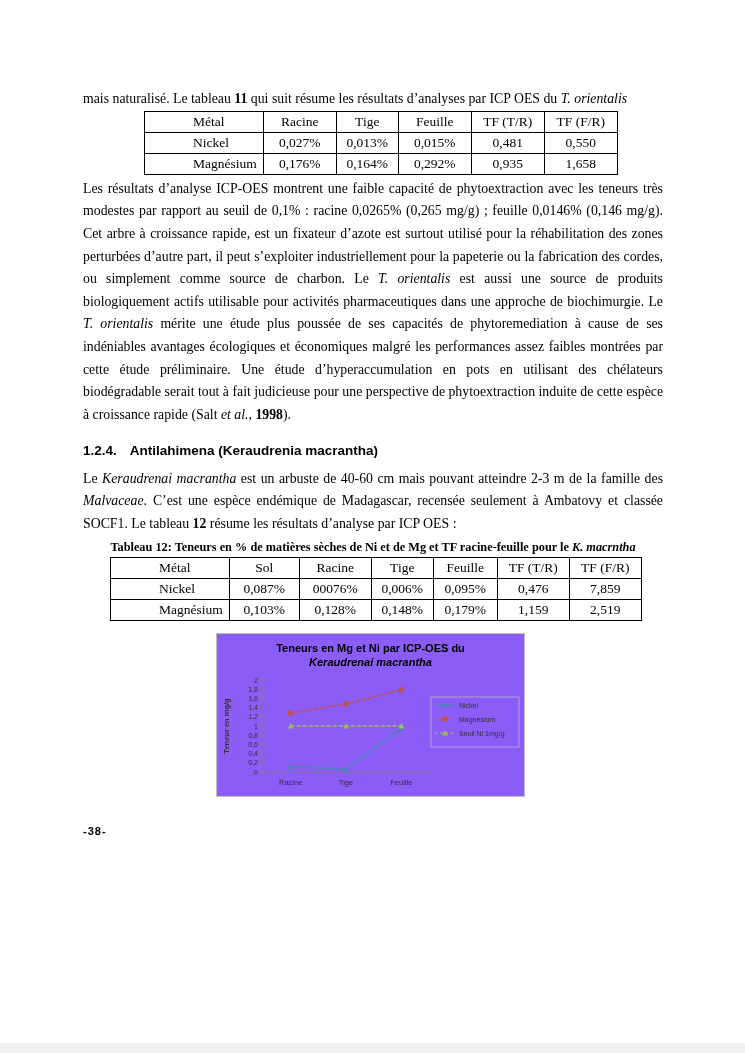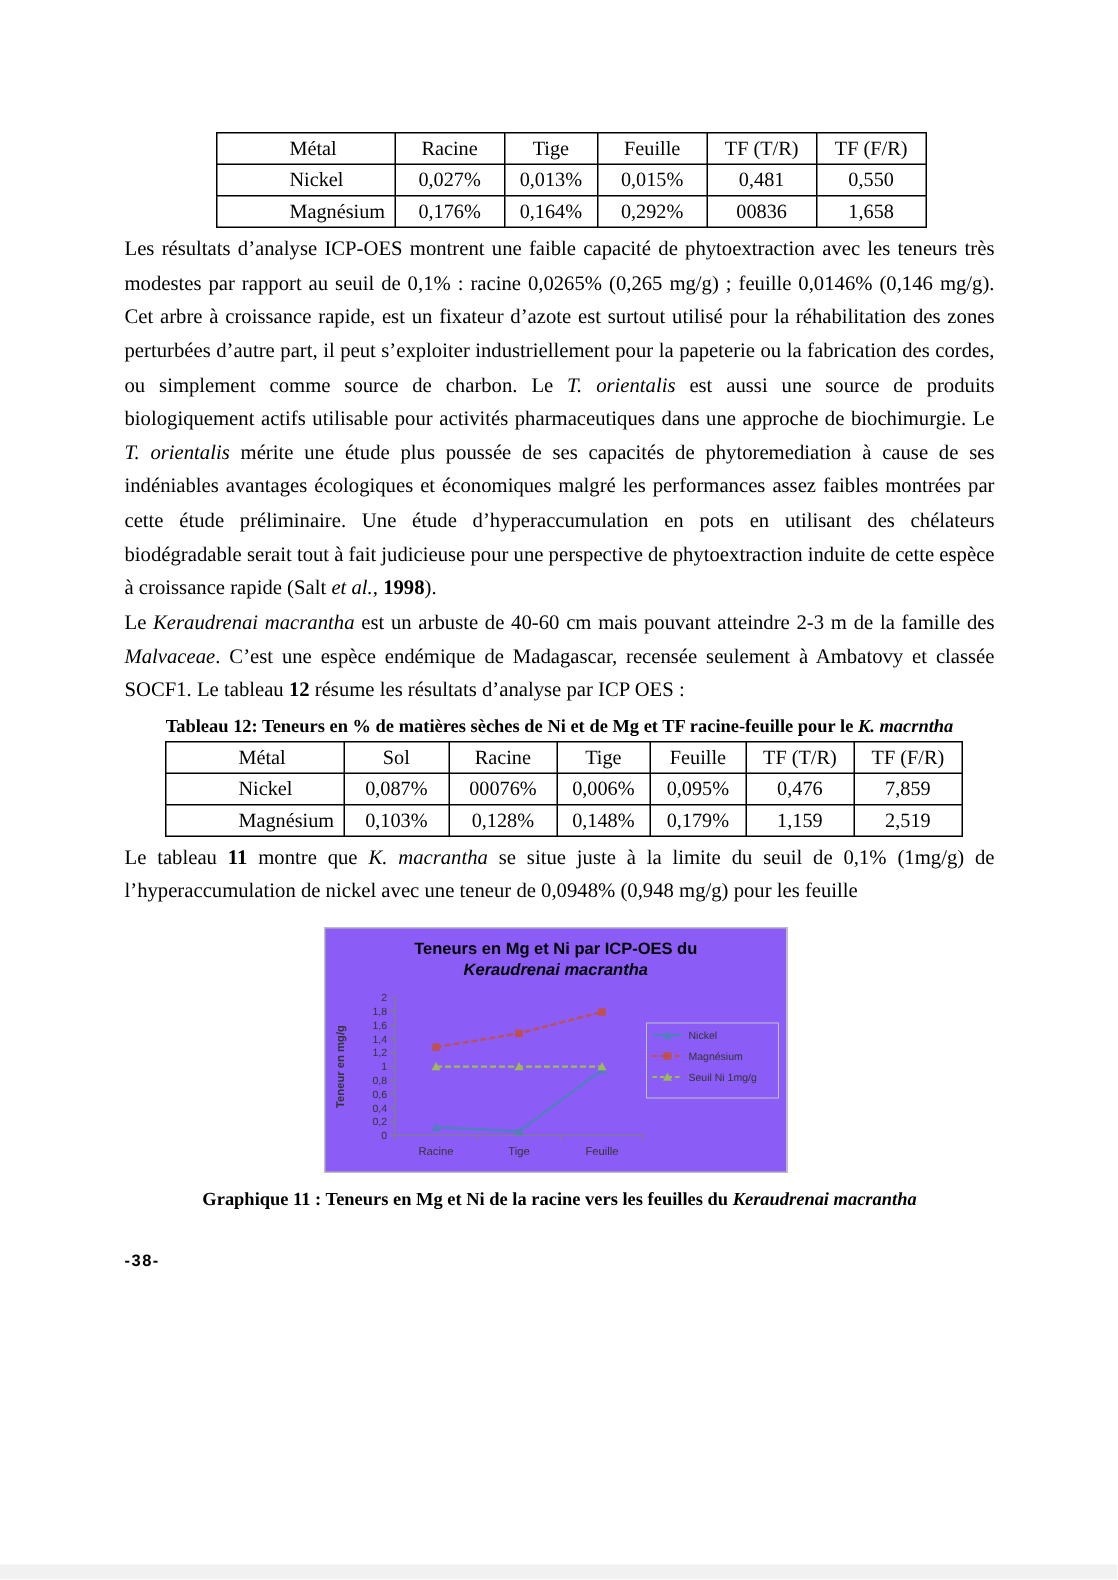--- a/index.html
+++ b/index.html
@@ -24,20 +24,21 @@
   .figure-caption { font-size:12.3px; font-weight:bold; text-align:center; margin-top:10px; }
   .page-number { font-family:"Liberation Sans", sans-serif; font-size:11px; font-weight:bold; margin-top:28px; letter-spacing:1px; }
   .hscrollbar { position:absolute; left:0; bottom:0; width:745px; height:10px; background:#f1f1f1; }
   .hscroll-thumb { position:absolute; left:342px; top:1px; width:60px; height:8px; border-radius:3px; }
 </style>
 </head>
 <body>
 
 <div class="page">
 
+  <p class="body-text"><span class="">mais naturalisé. Le tableau </span><span class="bd">11</span><span class=""> qui suit résume les résultats d’analyses par ICP OES du </span><span class="it">T. orientalis</span></p>
 
 
   <table class="data-table t11">
     <colgroup>
         <col style="width:85px">
         <col style="width:73px">
         <col style="width:62px">
         <col style="width:73px">
         <col style="width:73px">
         <col style="width:73px">
@@ -59,28 +60,31 @@
         <td>0,013%</td>
         <td>0,015%</td>
         <td>0,481</td>
         <td>0,550</td>
       </tr>
       <tr>
         <td>Magnésium</td>
         <td>0,176%</td>
         <td>0,164%</td>
         <td>0,292%</td>
-        <td>00836</td>
+        <td>0,935</td>
         <td>1,658</td>
       </tr>
     </tbody>
   </table>
 
   <p class="body-text after-table"><span class="">Les résultats d’analyse ICP-OES montrent une faible capacité de phytoextraction avec les teneurs très modestes par rapport au seuil de 0,1% : racine 0,0265% (0,265 mg/g) ; feuille 0,0146% (0,146 mg/g). Cet arbre à croissance rapide, est un fixateur d’azote est surtout utilisé pour la réhabilitation des zones perturbées d’autre part, il peut s’exploiter industriellement pour la papeterie ou la fabrication des cordes, ou simplement comme source de charbon. Le </span><span class="it">T. orientalis</span><span class=""> est aussi une source de produits biologiquement actifs utilisable pour activités pharmaceutiques dans une approche de biochimurgie. Le </span><span class="it">T. orientalis</span><span class=""> mérite une étude plus poussée de ses capacités de phytoremediation à cause de ses indéniables avantages écologiques et économiques malgré les performances assez faibles montrées par cette étude préliminaire. Une étude d’hyperaccumulation en pots en utilisant des chélateurs biodégradable serait tout à fait judicieuse pour une perspective de phytoextraction induite de cette espèce à croissance rapide (Salt </span><span class="it">et al.,</span><span class=""> </span><span class="bd">1998</span><span class="">).</span></p>
 
+  <h2 class="section-heading">
+    <span class="hnum">1.2.4.</span><span>Antilahimena (Keraudrenia macrantha)</span>
+  </h2>
 
   <p class="body-text"><span class="">Le </span><span class="it">Keraudrenai macrantha</span><span class=""> est un arbuste de 40-60 cm mais pouvant atteindre 2-3 m de la famille des </span><span class="it">Malvaceae</span><span class="">. C’est une espèce endémique de Madagascar, recensée  seulement à Ambatovy et classée SOCF1. Le tableau </span><span class="bd">12</span><span class=""> résume les résultats d’analyse par ICP OES :</span></p>
 
   <p class="table-caption"><span class="bd">Tableau 12: Teneurs en % de matières sèches de Ni et de Mg et TF racine-feuille pour le </span><span class="bd it">K. macrntha</span></p>
 
   <table class="data-table t12">
     <colgroup>
         <col style="width:82px">
         <col style="width:70px">
         <col style="width:72px">
@@ -115,21 +119,20 @@
         <td>0,103%</td>
         <td>0,128%</td>
         <td>0,148%</td>
         <td>0,179%</td>
         <td>1,159</td>
         <td>2,519</td>
       </tr>
     </tbody>
   </table>
 
-  <p class="body-text after-table"><span class="">Le tableau </span><span class="bd">11</span><span class=""> montre que </span><span class="it">K. macrantha</span><span class=""> se situe juste à la limite du seuil de 0,1% (1mg/g) de l’hyperaccumulation de nickel  avec une teneur de 0,0948% (0,948 mg/g) pour les feuille</span></p>
 
   <figure class="figure">
     <div class="chart-title"><span class="">Teneurs en Mg et Ni par ICP-OES du </span><span class="it">Keraudrenai macrantha</span></div>
     <svg id="chart-svg" width="300" height="122" viewBox="0 0 300 122">
         <line x1="39" y1="100" x2="42" y2="100" stroke="#808080" stroke-width="0.8"></line>
         <text x="37" y="102.5" text-anchor="end" font-size="7" fill="#333">0</text>
         <line x1="39" y1="90.8" x2="42" y2="90.8" stroke="#808080" stroke-width="0.8"></line>
         <text x="37" y="93.3" text-anchor="end" font-size="7" fill="#333">0,2</text>
         <line x1="39" y1="81.6" x2="42" y2="81.6" stroke="#808080" stroke-width="0.8"></line>
         <text x="37" y="84.1" text-anchor="end" font-size="7" fill="#333">0,4</text>
@@ -177,21 +180,20 @@
         <text x="238" y="35.5" font-size="7" fill="#333">Nickel</text>
         <line x1="214" y1="47" x2="234" y2="47" stroke="#C0504D" stroke-width="1.2" stroke-dasharray="3,2"></line>
         <rect x="221.5" y="44.5" width="5" height="5" fill="#C0504D"></rect>
         <text x="238" y="49.5" font-size="7" fill="#333">Magnésium</text>
         <line x1="214" y1="61" x2="234" y2="61" stroke="#9BBB59" stroke-width="1.2" stroke-dasharray="3,2"></line>
         <polygon points="224,58 221,63.5 227,63.5" fill="#9BBB59"></polygon>
         <text x="238" y="63.5" font-size="7" fill="#333">Seuil Ni 1mg/g</text>
       </svg>
   </figure>
 
-  <p class="figure-caption"><span class="bd">Graphique 11 : Teneurs en Mg et Ni de la racine vers les feuilles du </span><span class="bd it">Keraudrenai macrantha</span></p>
 
   <div class="page-number">-38-</div>
 
   <div class="hscrollbar">
     <div class="hscroll-thumb"></div>
   </div>
 
 </div>
 
 </body></html>

